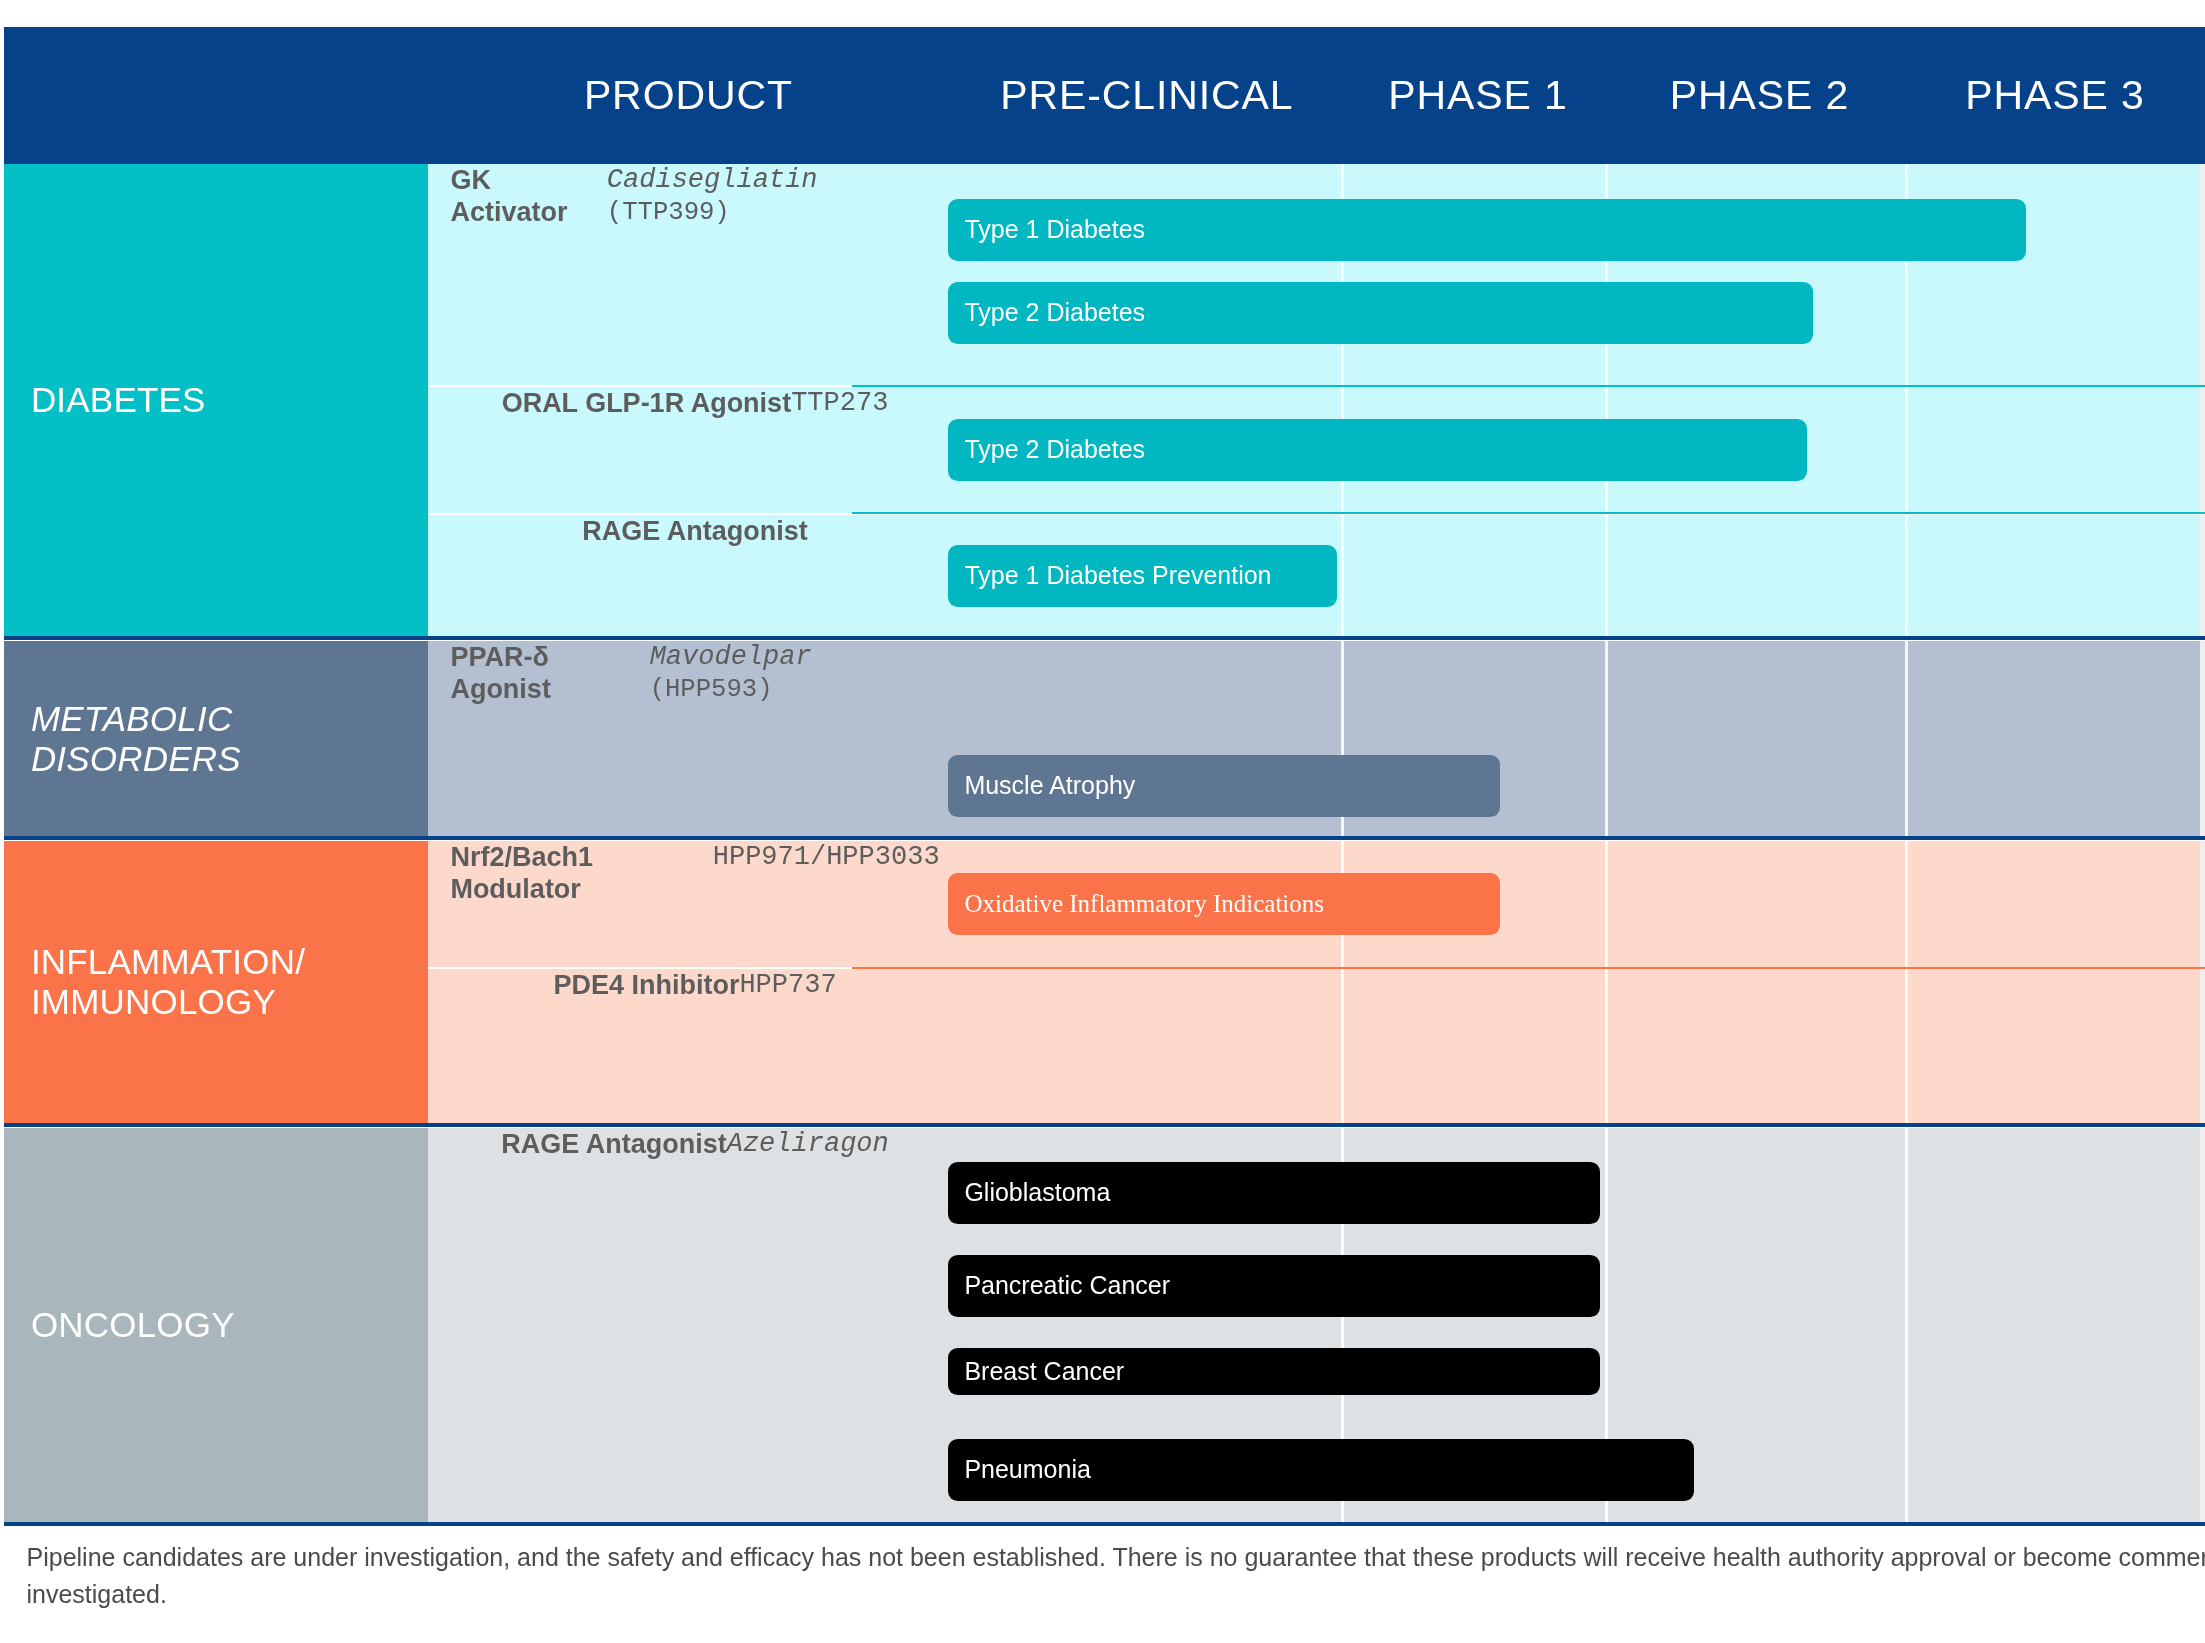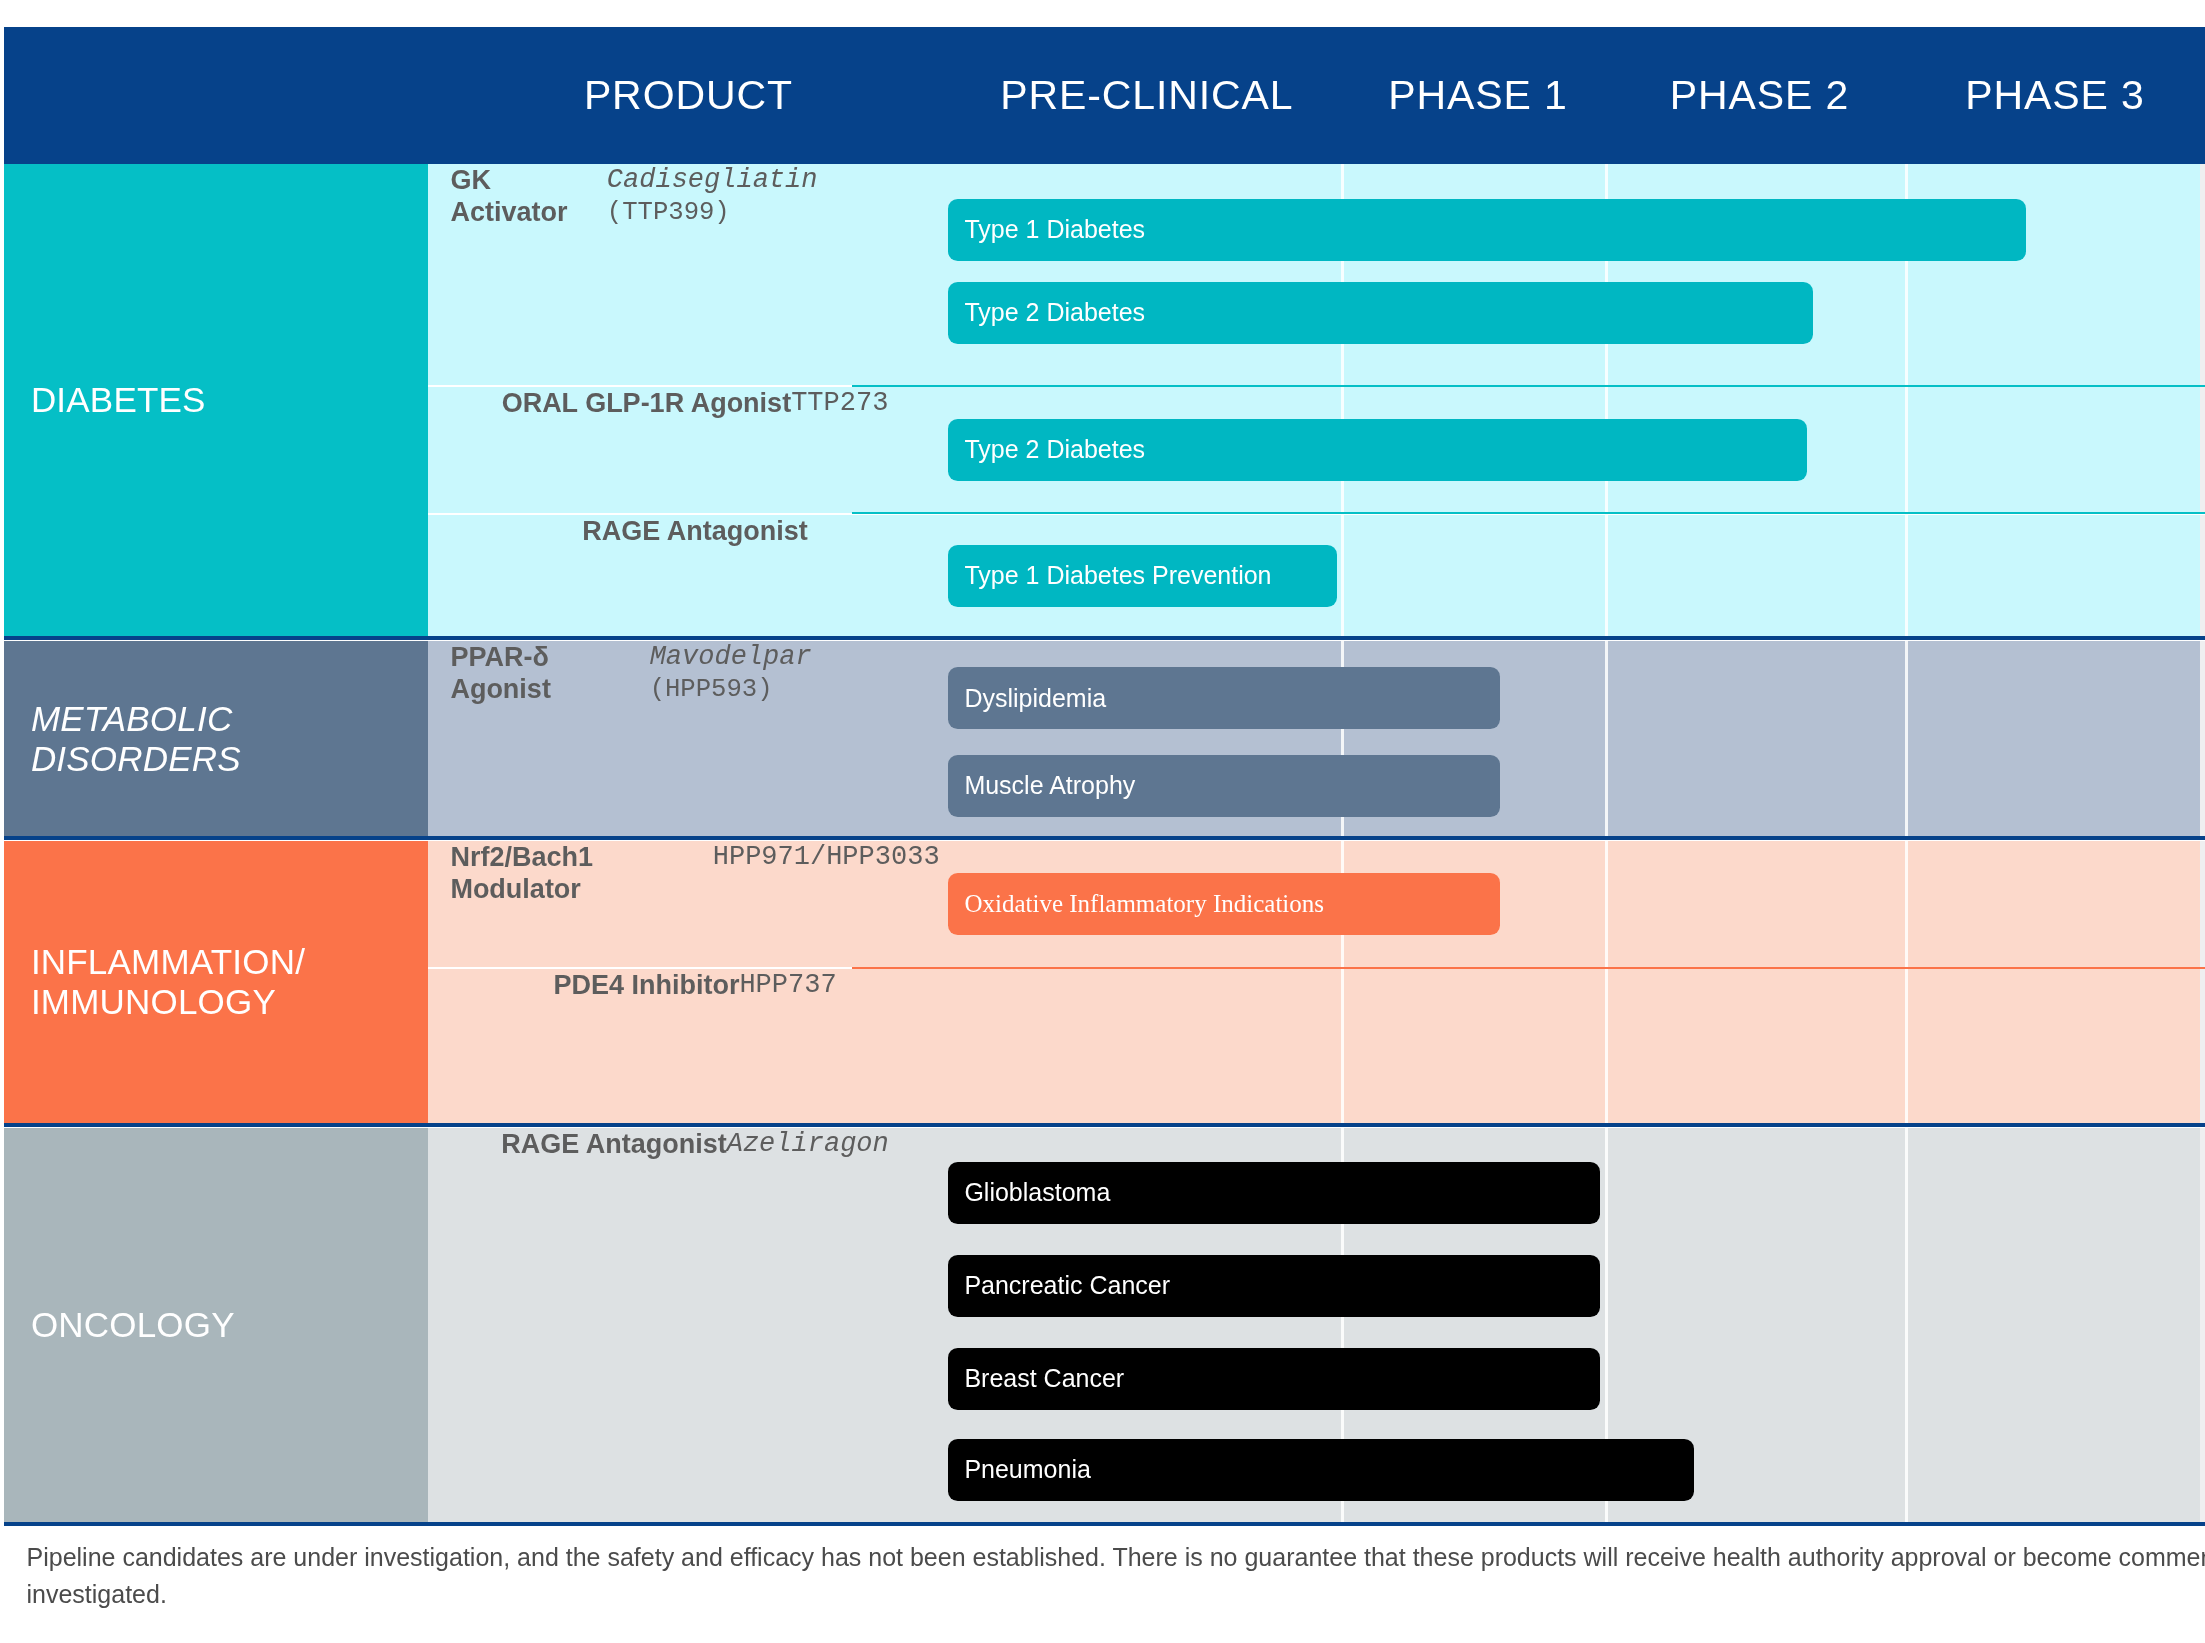--- a/index.html
+++ b/index.html
@@ -174,21 +174,20 @@
     <div class="rows">
       <div class="row" style="top:0;height:196px;">
         <div class="prod">
           <div class="l1">PPAR-δ Agonist</div>
           <div class="l2"><em>Mavodelpar</em><span class="code"> (HPP593)</span></div>
         </div>
         <div class="track">
           <div class="gl" style="left:393px;"></div>
           <div class="gl" style="left:657px;"></div>
           <div class="gl" style="left:957px;"></div>
-          <div class="bar" style="top:26.5px;height:62px;width:44%;">Dyslipidemia</div>
           <div class="bar" style="top:114px;height:62px;width:44%;">Muscle Atrophy</div>
         </div>
         <div class="partner">
           
         </div>
       </div>
     </div>
   </div>
   <div class="divider" style="top:809px;"></div>
 
@@ -241,21 +240,21 @@
         <div class="prod">
           <div class="l1">RAGE Antagonist</div>
           <div class="l2"><em>Azeliragon</em></div>
         </div>
         <div class="track">
           <div class="gl" style="left:393px;"></div>
           <div class="gl" style="left:657px;"></div>
           <div class="gl" style="left:957px;"></div>
           <div class="bar" style="top:34px;height:62px;width:52%;">Glioblastoma</div>
           <div class="bar" style="top:127px;height:62px;width:52%;">Pancreatic Cancer</div>
-          <div class="bar" style="top:220px;height:62px;width:52%;">Breast Cancer</div>
+          <div class="bar" style="top:220px;height:47px;width:52%;">Breast Cancer</div>
           <div class="bar" style="top:311px;height:62px;width:59.5%;">Pneumonia</div>
         </div>
         <div class="partner">
           
           
         </div>
       </div>
     </div>
   </div>
   <div class="divider" style="top:1495px;"></div>

